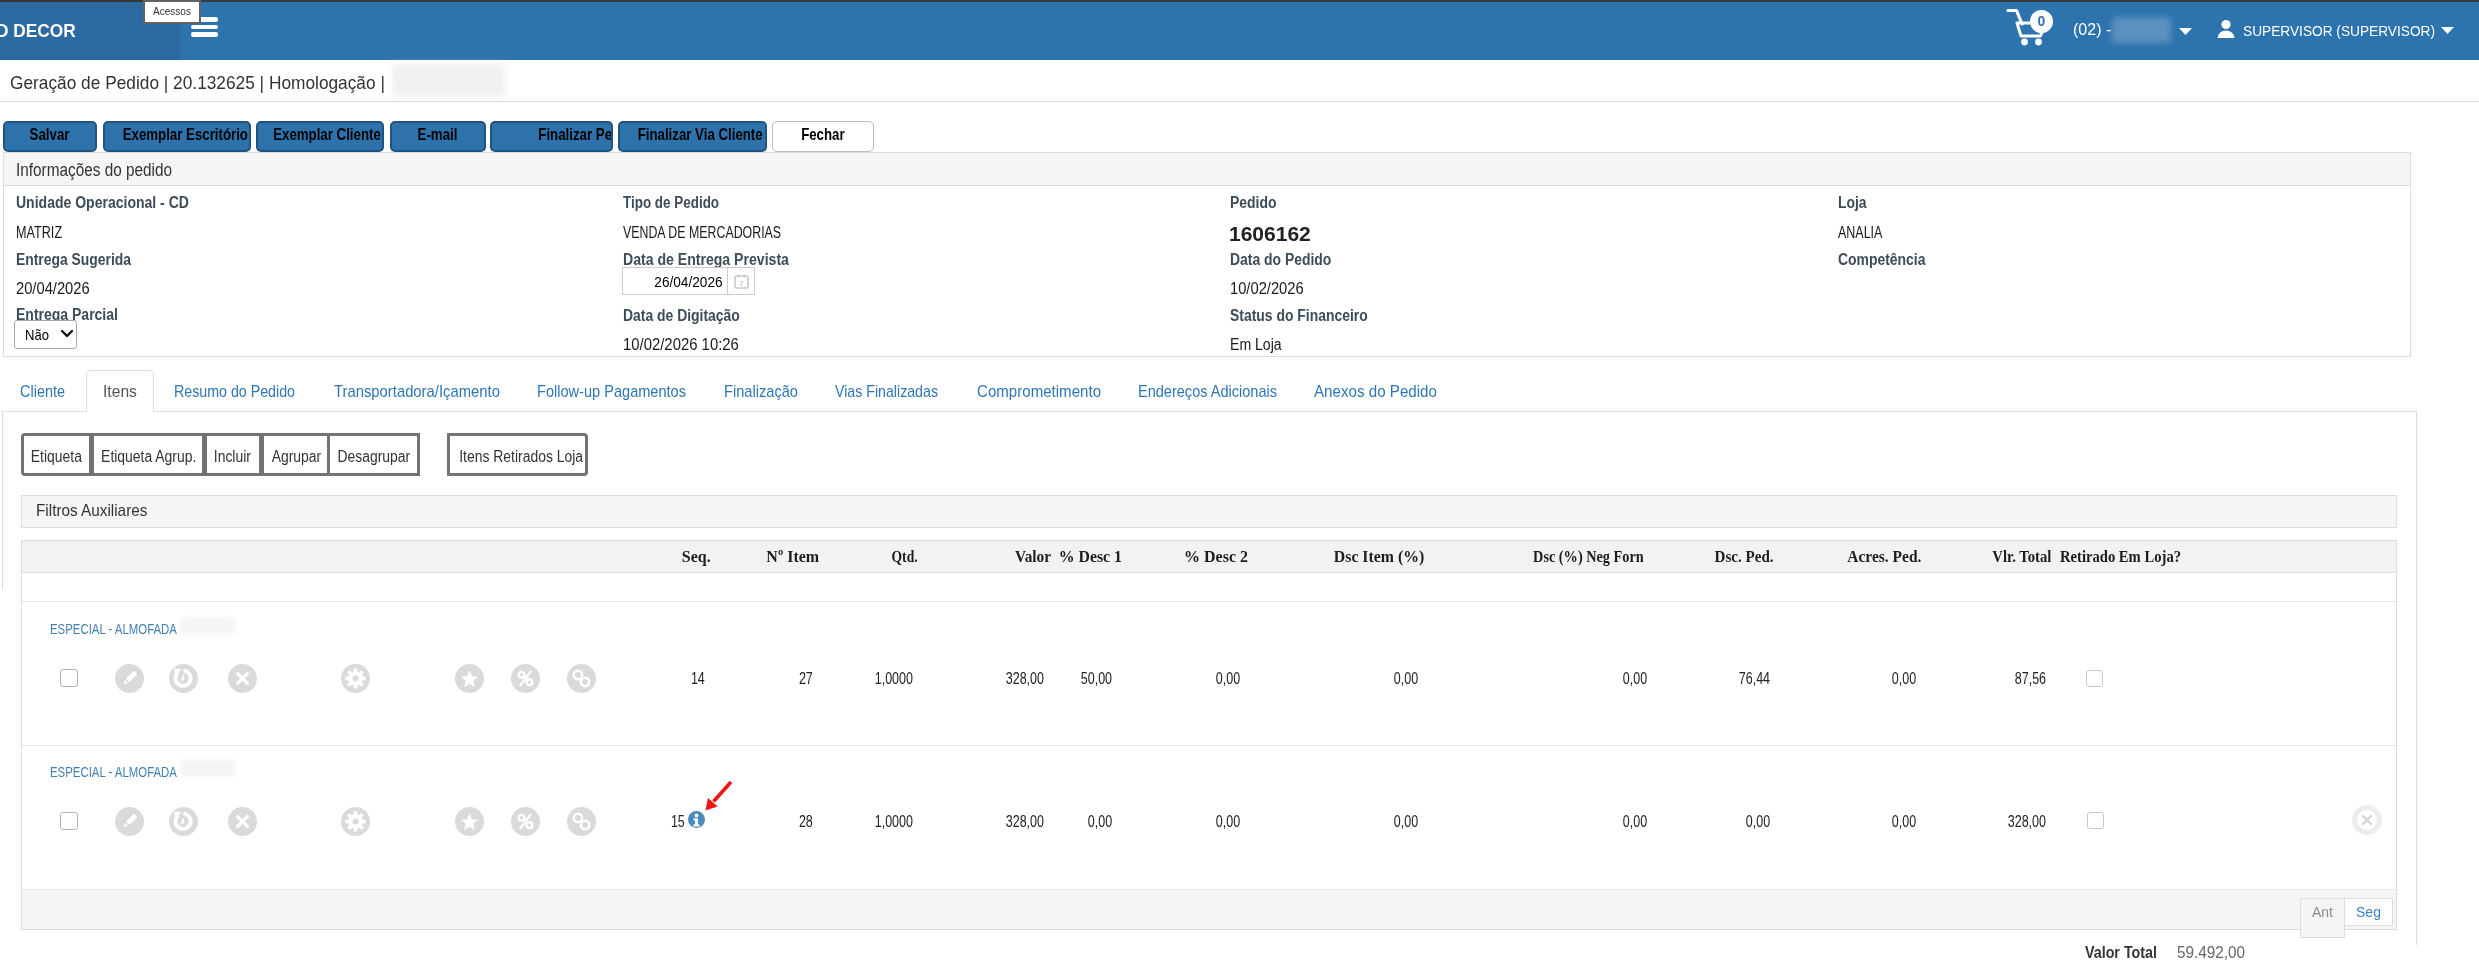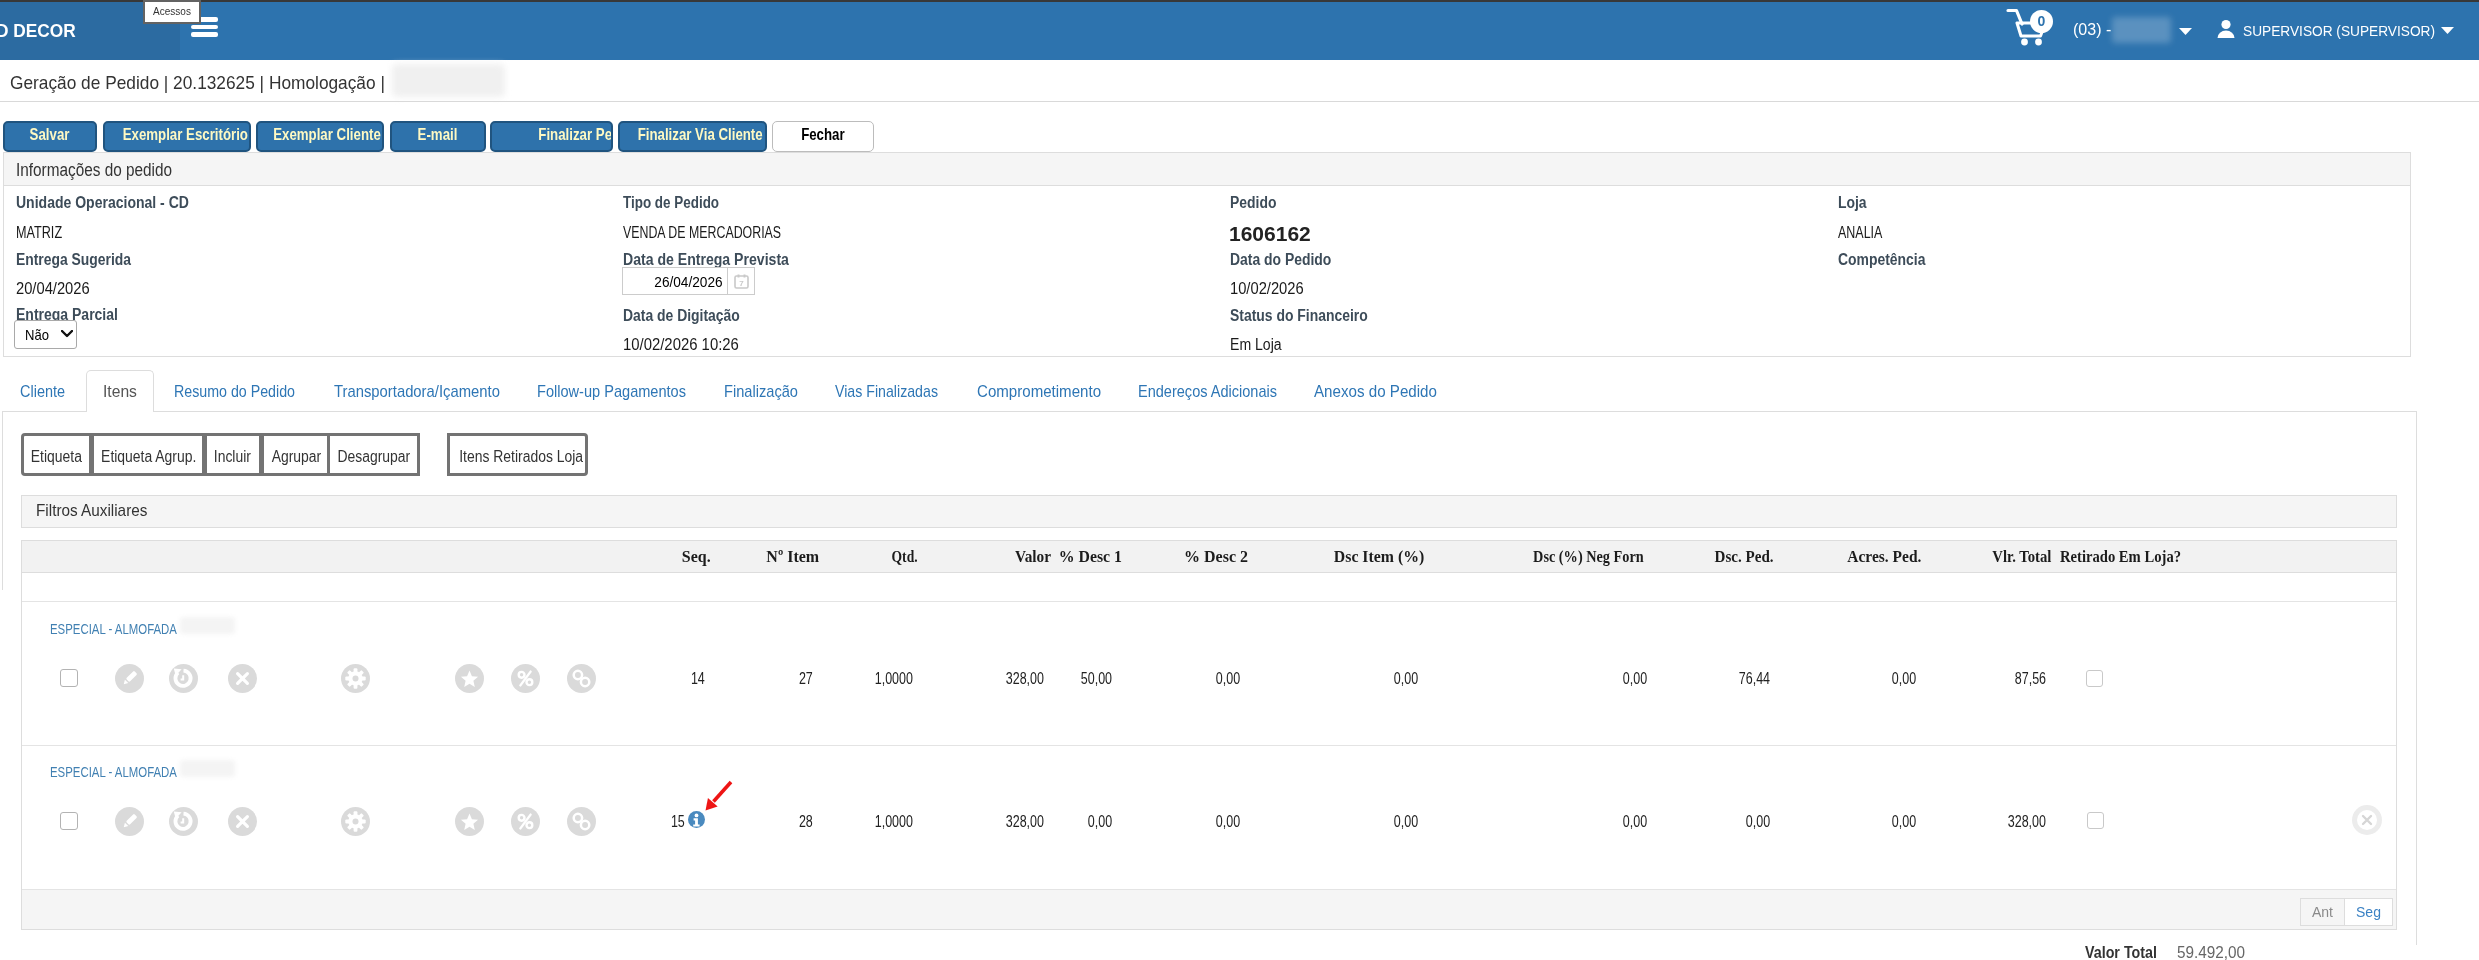--- a/index.html
+++ b/index.html
@@ -4,21 +4,21 @@
 <style>
   * { margin:0; padding:0; box-sizing:border-box; }
   html,body { width:2479px; height:960px; background:#fff; font-family:"Liberation Sans", sans-serif; }
   #page { position:relative; width:2479px; height:960px; overflow:hidden; background:#fff; }
   .abs { position:absolute; }
   .lab { position:absolute; font-weight:bold; color:#3d4c59; white-space:nowrap; transform-origin:0 50%; line-height:1.15; }
   .val { position:absolute; color:#1a1a1a; white-space:nowrap; transform-origin:0 50%; line-height:1.15; }
   .num { position:absolute; font-size:16px; color:#222; white-space:nowrap; transform-origin:100% 50%; line-height:1.15; }
   .tabtx { position:absolute; font-size:17px; top:382px; white-space:nowrap; transform-origin:0 50%; line-height:1.2; }
   .th { position:absolute; font-family:"Liberation Serif", serif; font-weight:bold; font-size:17px; color:#1c1c1c; top:547px; white-space:nowrap; line-height:1.2; }
-  .btn { position:absolute; top:121px; height:31px; background:#2e72ab; border:2px solid #20547f; border-radius:5px; color:#fef9c3; font-weight:bold; font-size:17px; text-align:center; line-height:24.5px; white-space:nowrap; overflow:hidden; }
+  .btn { position:absolute; top:121px; height:31px; background:#2e72ab; border:2px solid #20547f; border-radius:5px; color:#000000; font-weight:bold; font-size:17px; text-align:center; line-height:24.5px; white-space:nowrap; overflow:hidden; }
   .sq { display:inline-block; transform:scaleX(0.78); transform-origin:50% 50%; }
   .sq87 { display:inline-block; transform:scaleX(0.87); transform-origin:50% 50%; }
   .tbtn { position:absolute; top:433px; height:43px; background:#fff; border:3px solid #737373; color:#333; font-size:16px; text-align:center; line-height:41px; white-space:nowrap; overflow:hidden; }
   .cb { position:absolute; width:18px; height:18px; border:1px solid #b3b3b3; border-radius:3px; background:#fff; }
   .grp { position:absolute; font-size:15px; color:#4180b2; white-space:nowrap; transform:scaleX(0.76); transform-origin:0 50%; }
 </style>
 </head>
 <body>
 <div id="page">
   <div class="abs" style="left:0;top:0;width:2479px;height:2px;background:#383838;"></div>
@@ -29,21 +29,21 @@
   <div class="abs" style="left:191px;top:24.7px;width:27px;height:4.5px;background:#fff;border-radius:2px;"></div>
   <div class="abs" style="left:191px;top:32.4px;width:27px;height:4.5px;background:#fff;border-radius:2px;"></div>
   <div class="abs" style="left:143px;top:0;width:58px;height:24px;background:#fff;border:2px solid #636363;font-size:10px;color:#333;text-align:center;line-height:20px;">Acessos</div>
   <svg class="abs" style="left:2004px;top:5px;" width="48" height="42" viewBox="0 0 48 42">
     <path d="M4 5.5 h8.5 l5.5 13.5" fill="none" stroke="#fff" stroke-width="3.2" stroke-linejoin="round" stroke-linecap="round"></path>
     <path d="M13 18 h28.5 l-5 13 h-19.5 z" fill="none" stroke="#fff" stroke-width="3" stroke-linejoin="round"></path>
     <circle cx="20.5" cy="37" r="3.4" fill="#fff"></circle>
     <circle cx="34.5" cy="37" r="3.4" fill="#fff"></circle>
   </svg>
   <div class="abs" style="left:2030px;top:10px;width:23px;height:23px;border-radius:50%;background:#fff;color:#2d73ae;font-weight:bold;font-size:14px;text-align:center;line-height:23px;">0</div>
-  <div class="abs" style="left:2073px;top:21px;color:#fff;font-size:16px;">(03) -</div>
+  <div class="abs" style="left:2073px;top:21px;color:#fff;font-size:16px;">(02) -</div>
   <div class="abs" style="left:2112px;top:17px;width:59px;height:26px;background:rgba(255,255,255,.22);border-radius:3px;filter:blur(3px);"></div>
   <svg class="abs" style="left:2179px;top:28px;" width="13" height="7">
       <polygon points="0,0 13,0 6.5,7" fill="#fff"></polygon>
     </svg>
   <svg class="abs" style="left:2217px;top:19px;" width="18" height="20" viewBox="0 0 18 20">
     <circle cx="9" cy="5.5" r="4.6" fill="#fff"></circle>
     <path d="M0.5 19 a8.5 7.5 0 0 1 17 0 z" fill="#fff"></path>
   </svg>
   <div class="abs" style="left:2243px;top:22px;color:#fff;font-size:15px;white-space:nowrap;transform:scaleX(.913);transform-origin:0 50%;">SUPERVISOR (SUPERVISOR)</div>
   <svg class="abs" style="left:2441px;top:27px;" width="13" height="7">
@@ -282,19 +282,19 @@
 
   <div class="abs" style="left:2352px;top:805px;width:30px;height:30px;border-radius:50%;background:#ececec;"></div>
   <div class="abs" style="left:2357px;top:810px;width:20px;height:20px;border-radius:50%;background:#fff;"></div>
   <svg class="abs" style="left:2361px;top:814px;" width="12" height="12" viewBox="0 0 12 12">
       <path d="M2 2 L10 10 M10 2 L2 10" stroke="#d6d6d6" stroke-width="2.4" stroke-linecap="round"></path>
     </svg>
 
   <div class="abs" style="left:22px;top:889px;width:2374px;height:1px;background:#e4e4e4;"></div>
   <div class="abs" style="left:22px;top:890px;width:2374px;height:39px;background:#f5f5f5;"></div>
 
-  <div class="abs" style="left:2300px;top:898px;width:45px;height:28px;border:1px solid #ddd;background:#f5f5f5;color:#8a8a8a;font-size:14px;text-align:center;line-height:26px;">Ant</div>
+  <div class="abs" style="left:2300px;top:898px;width:45px;height:40px;border:1px solid #ddd;background:#f5f5f5;color:#8a8a8a;font-size:14px;text-align:center;line-height:26px;">Ant</div>
   <div class="abs" style="left:2344px;top:898px;width:49px;height:28px;border:1px solid #ddd;background:#fff;color:#3b82c4;font-size:14px;text-align:center;line-height:26px;">Seg</div>
 
   <div class="abs" style="left:2085px;top:943px;font-size:17px;font-weight:bold;color:#333;white-space:nowrap;transform:scaleX(.84);transform-origin:0 50%;">Valor Total</div>
   <div class="abs" style="left:2177px;top:943px;font-size:17px;color:#666;white-space:nowrap;transform:scaleX(.9);transform-origin:0 50%;">59.492,00</div>
 
 </div>
 
 </body></html>

